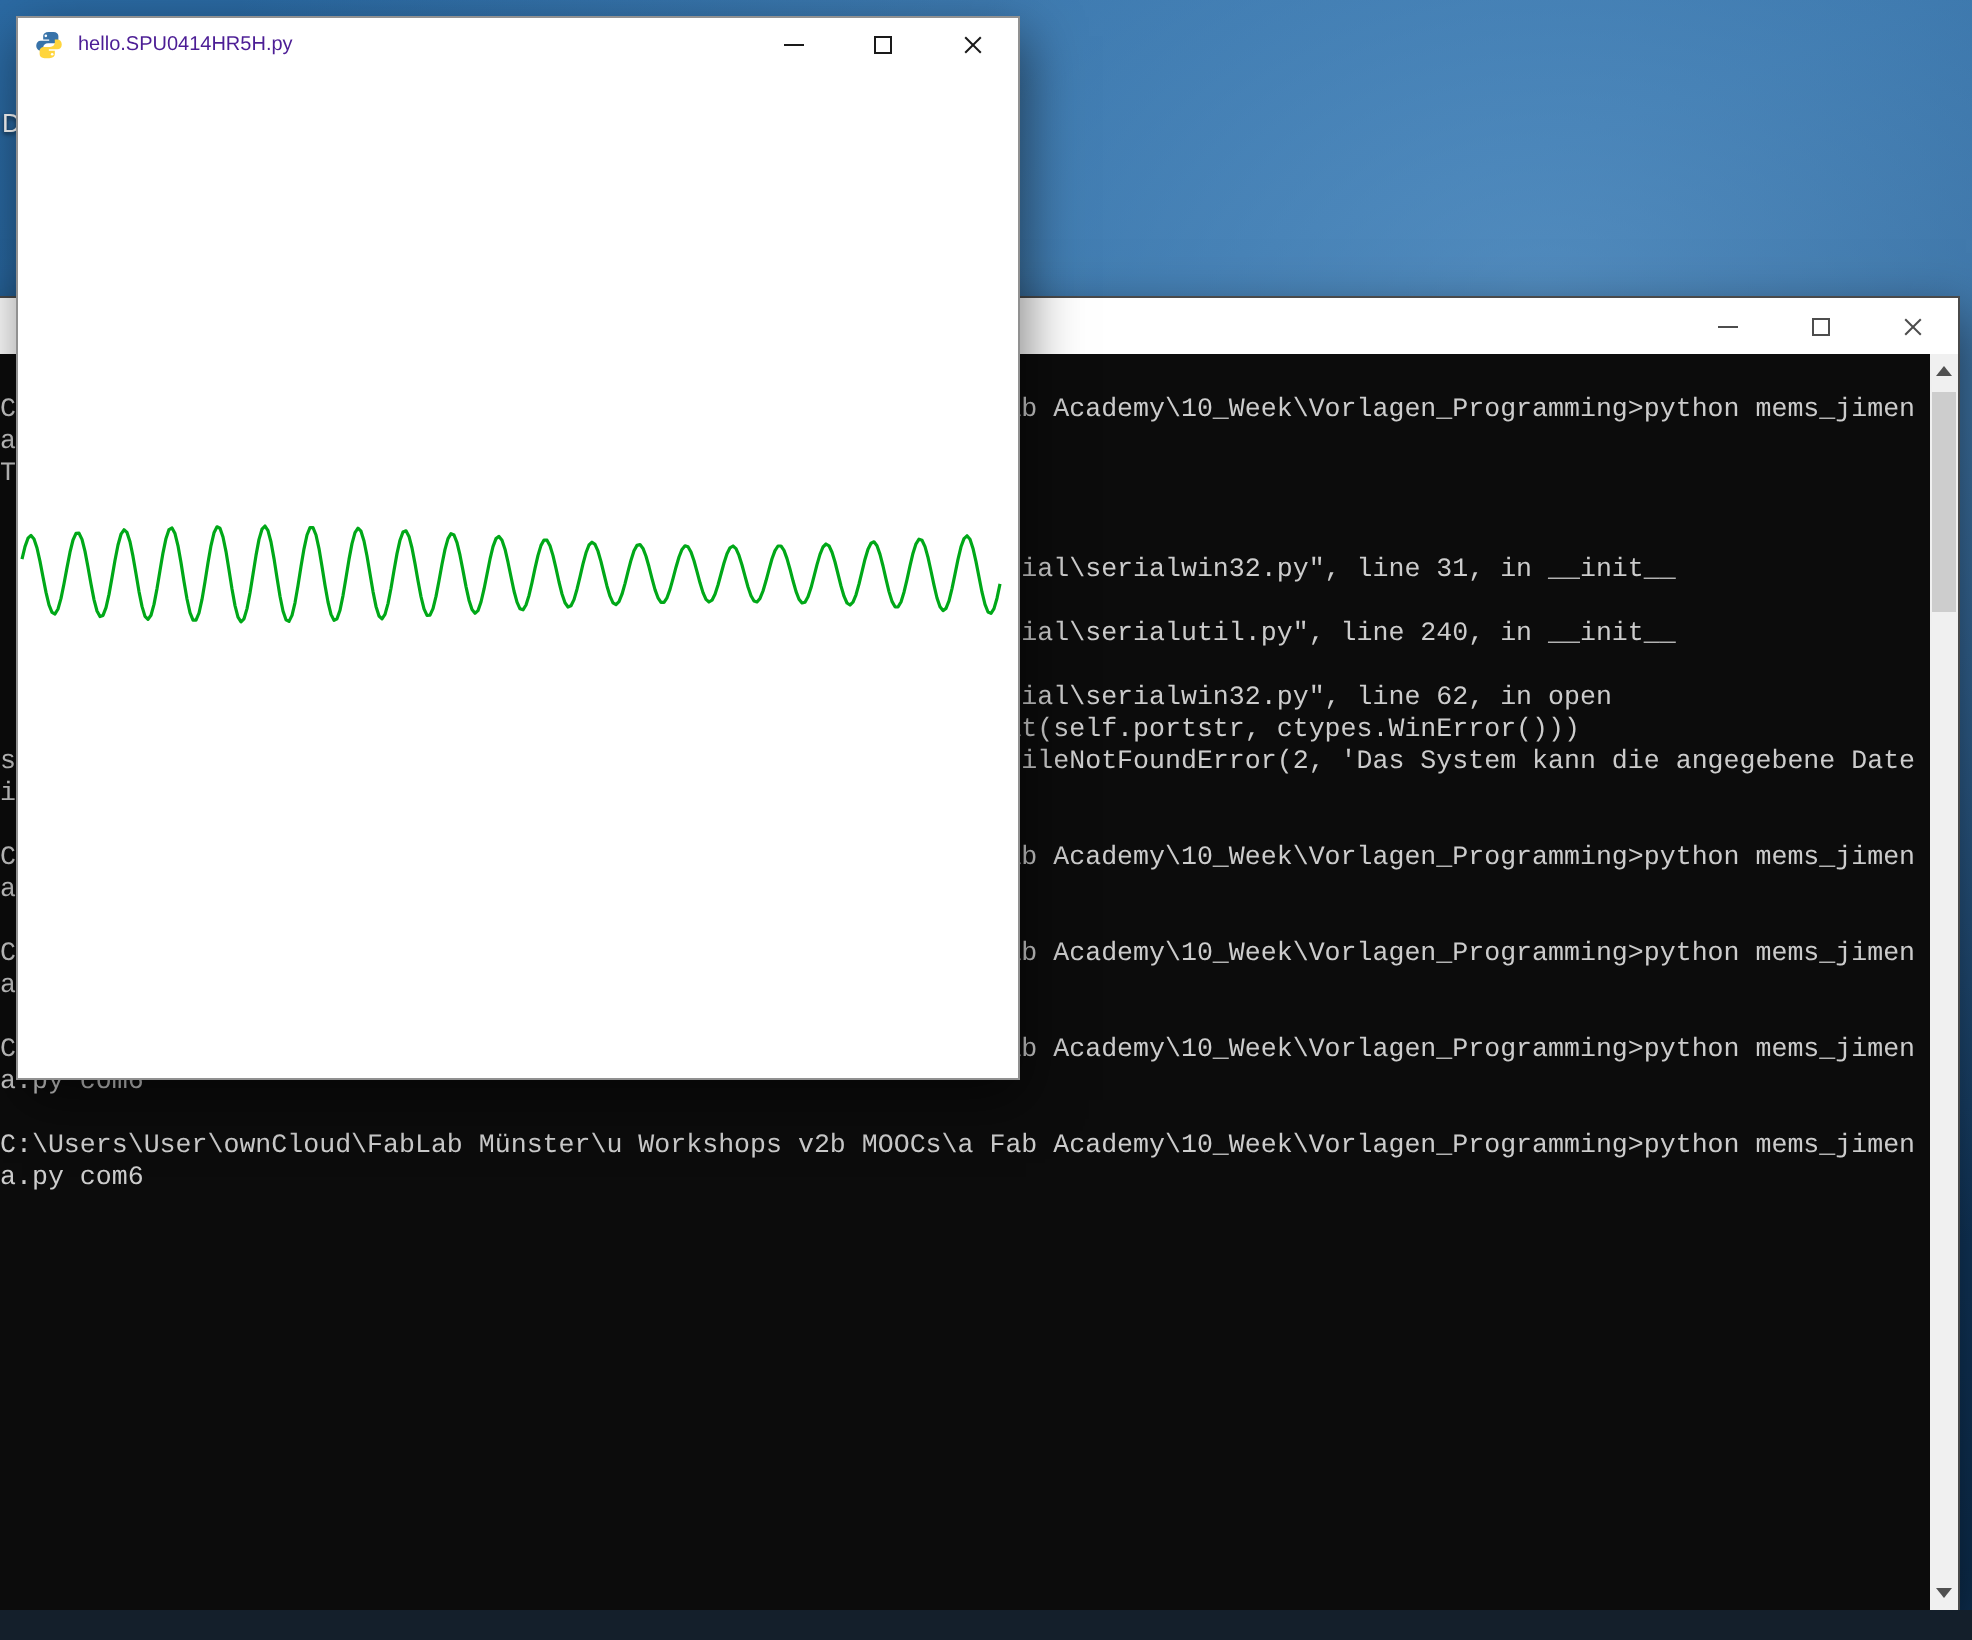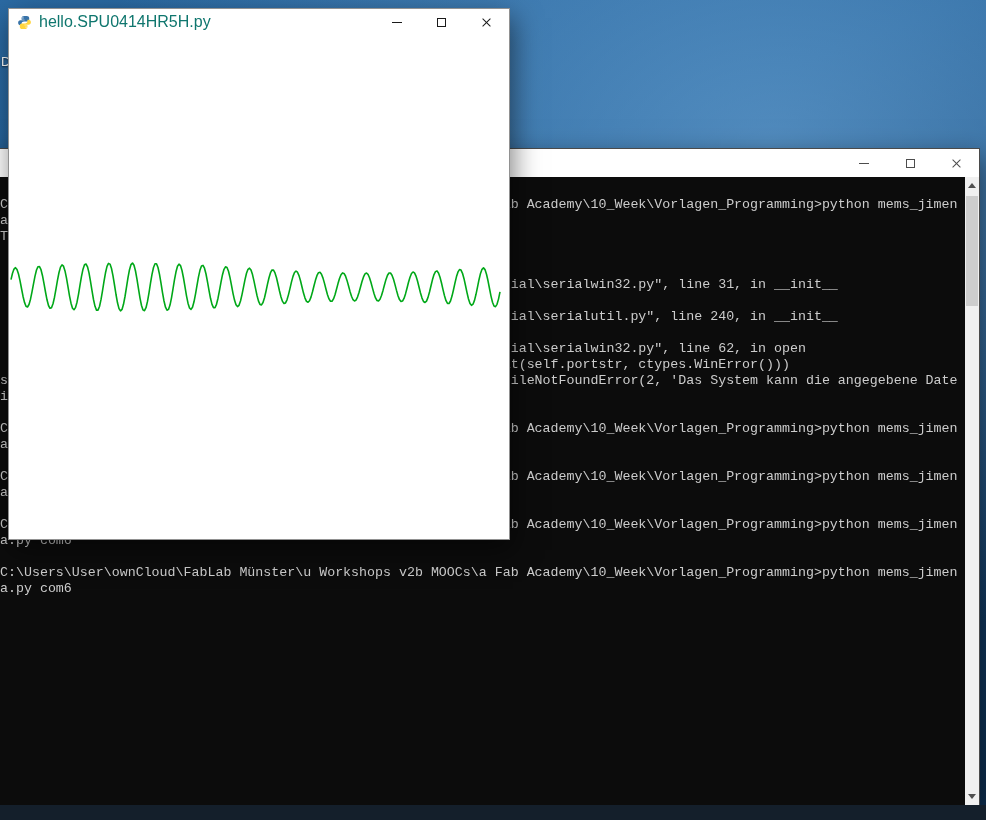--- a/index.html
+++ b/index.html
@@ -51,21 +51,21 @@
   .sb-thumb{position:absolute;left:1px;top:19px;width:12px;height:110px;background:#cdcdcd;}
   
   .hello-win{left:8px;top:8px;width:502px;height:532px;border:1px solid #919191;z-index:20;
              display:flex;flex-direction:column;}
   .hello-title{height:26px;flex:0 0 26px;padding-left:8px;}
   .hello-title .cap-btn{width:45px;}
   .hello-title .g-min{background:#1a1a1a;}
   .hello-title .g-max{border-color:#1a1a1a;width:9px;height:9px;}
   .hello-title .g-close::before,.hello-title .g-close::after{background:#1a1a1a;}
   .py-icon{width:15px;height:15px;margin-right:7px;flex:0 0 15px;}
-  .hello-title-text{font-size:16px;color:#0f766e;}
+  .hello-title-text{font-size:10px;color:#4c1d95;}
   .canvas{flex:1;background:#ffffff;position:relative;overflow:hidden;}
   .canvas svg{position:absolute;left:0;top:0;}
 </style>
 </head>
 <body>
 
 <div class="desktop-fragment">D</div>
 
 <div class="win console-win">
   <div class="titlebar console-title">

